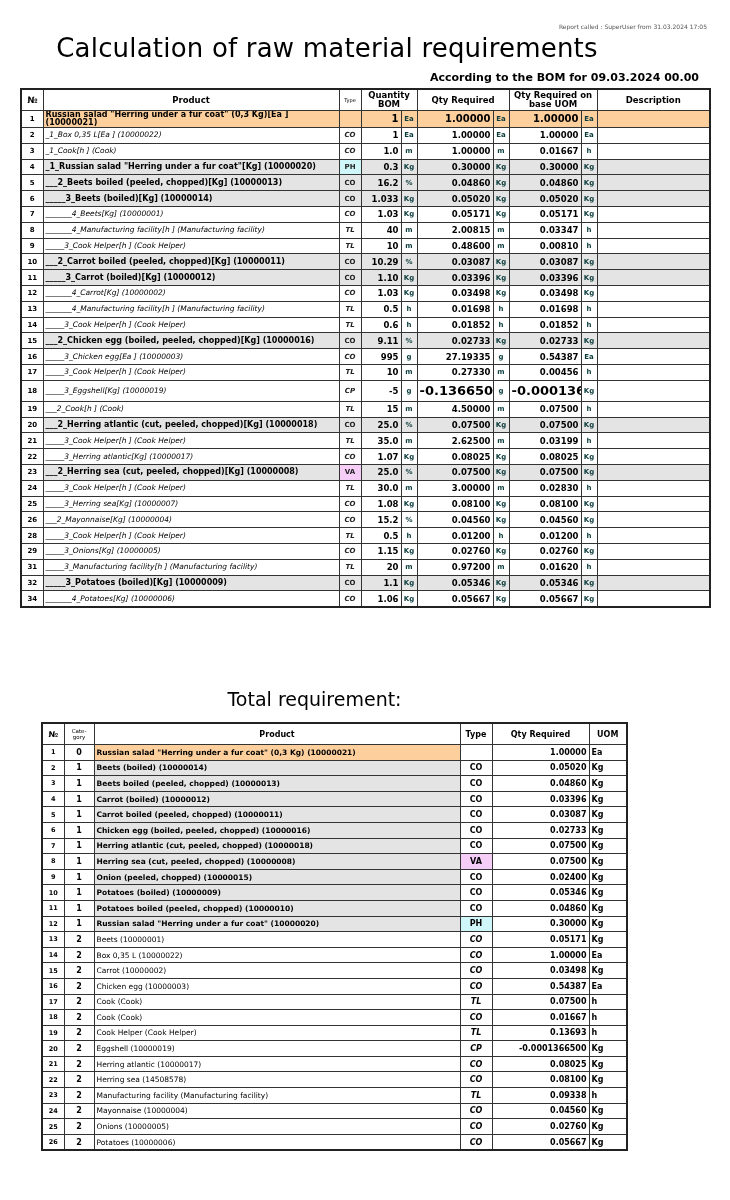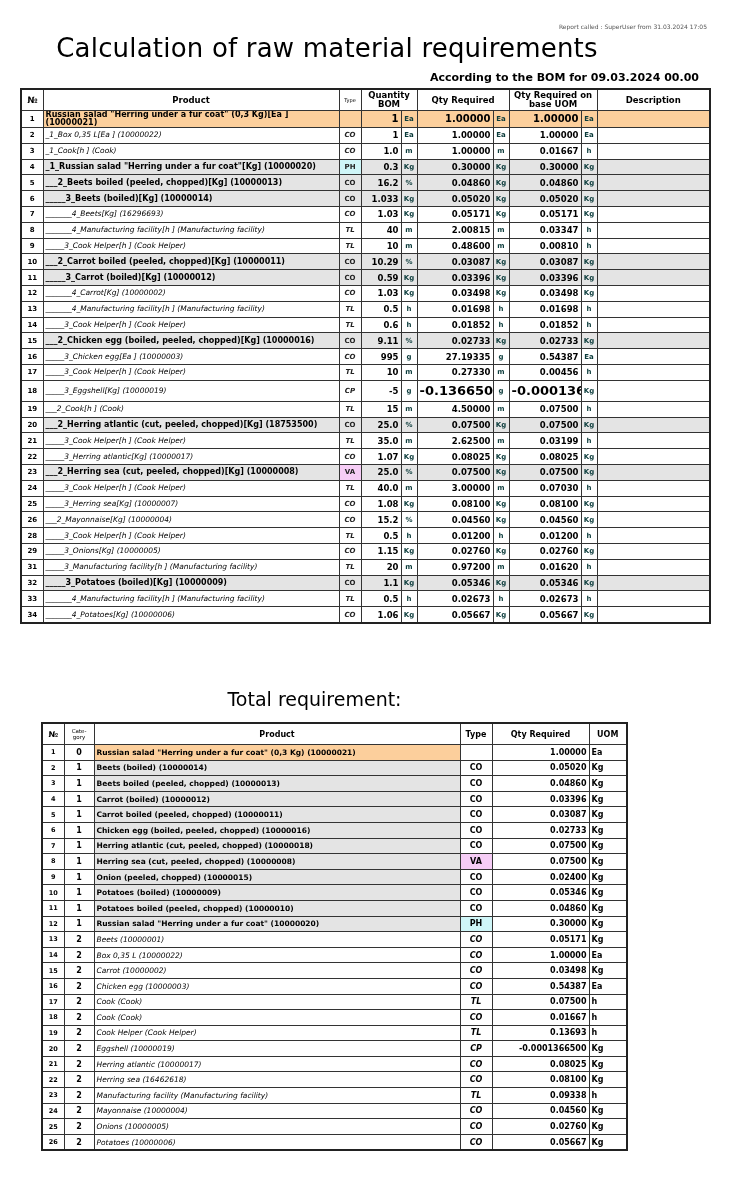--- a/index.html
+++ b/index.html
@@ -35,21 +35,21 @@
   #total-table th { font-size: 8px; font-weight: bold; height: 20px; text-align: center; }
   #total-table th.cat-h { font-size: 5.5px; font-weight: normal; line-height: 6px; }
   #total-table td { font-size: 7.5px; height: 14.6px; }
   #total-table td.num { text-align: center; font-weight: bold; font-size: 6.5px; }
   #total-table td.cat { text-align: center; font-weight: bold; font-size: 8px; }
   #total-table td.type { text-align: center; font-weight: bold; font-size: 8px; }
   #total-table td.qty { text-align: right; font-weight: bold; font-size: 8px; }
   #total-table td.uom { text-align: left; font-weight: bold; font-size: 8px; }
   #total-table tr.lvl1 td.prod { background: #e4e4e4; font-weight: bold; margin-top: 10px; }
   #total-table tr.lvl0 td.prod { background: #fccf9c; font-weight: bold; }
-  #total-table tr.lvl2 td.prod { font-style: italic; }
+  #total-table tr.lvl2 td.prod { }
   #total-table tr.lvl2 td.type { font-style: italic; }
 </style>
 </head>
 <body>
 
 <div class="report-meta">Report called : SuperUser from 31.03.2024  17:05</div>
 <div class="main-title">Calculation of raw material requirements</div>
 <div class="subtitle">According to the BOM for  09.03.2024  00.00</div>
 
 <table id="bom-table">
@@ -144,21 +144,21 @@
         <td class="val">1.033</td>
         <td class="unit">Kg</td>
         <td class="val">0.05020</td>
         <td class="unit">Kg</td>
         <td class="val">0.05020</td>
         <td class="unit">Kg</td>
         <td class="desc"></td>
       </tr>
       <tr>
         <td class="num">7</td>
-        <td class="prod">_______4_Beets[Kg] (16296693)</td>
+        <td class="prod">_______4_Beets[Kg] (10000001)</td>
         <td class="type">CO</td>
         <td class="val">1.03</td>
         <td class="unit">Kg</td>
         <td class="val">0.05171</td>
         <td class="unit">Kg</td>
         <td class="val">0.05171</td>
         <td class="unit">Kg</td>
         <td class="desc"></td>
       </tr>
       <tr>
@@ -194,21 +194,21 @@
         <td class="val">0.03087</td>
         <td class="unit">Kg</td>
         <td class="val">0.03087</td>
         <td class="unit">Kg</td>
         <td class="desc"></td>
       </tr>
       <tr class="bold">
         <td class="num">11</td>
         <td class="prod">_____3_Carrot (boiled)[Kg] (10000012)</td>
         <td class="type up">CO</td>
-        <td class="val">0.59</td>
+        <td class="val">1.10</td>
         <td class="unit">Kg</td>
         <td class="val">0.03396</td>
         <td class="unit">Kg</td>
         <td class="val">0.03396</td>
         <td class="unit">Kg</td>
         <td class="desc"></td>
       </tr>
       <tr>
         <td class="num">12</td>
         <td class="prod">_______4_Carrot[Kg] (10000002)</td>
@@ -300,21 +300,21 @@
         <td class="val">15</td>
         <td class="unit">m</td>
         <td class="val">4.50000</td>
         <td class="unit">m</td>
         <td class="val">0.07500</td>
         <td class="unit">h</td>
         <td class="desc"></td>
       </tr>
       <tr class="bold">
         <td class="num">20</td>
-        <td class="prod">___2_Herring atlantic (cut, peeled, chopped)[Kg] (18753500)</td>
+        <td class="prod">___2_Herring atlantic (cut, peeled, chopped)[Kg] (10000018)</td>
         <td class="type up">CO</td>
         <td class="val">25.0</td>
         <td class="unit">%</td>
         <td class="val">0.07500</td>
         <td class="unit">Kg</td>
         <td class="val">0.07500</td>
         <td class="unit">Kg</td>
         <td class="desc"></td>
       </tr>
       <tr>
@@ -350,25 +350,25 @@
         <td class="val">0.07500</td>
         <td class="unit">Kg</td>
         <td class="val">0.07500</td>
         <td class="unit">Kg</td>
         <td class="desc"></td>
       </tr>
       <tr>
         <td class="num">24</td>
         <td class="prod">_____3_Cook Helper[h  ] (Cook Helper)</td>
         <td class="type">TL</td>
-        <td class="val">40.0</td>
+        <td class="val">30.0</td>
         <td class="unit">m</td>
         <td class="val">3.00000</td>
         <td class="unit">m</td>
-        <td class="val">0.07030</td>
+        <td class="val">0.02830</td>
         <td class="unit">h</td>
         <td class="desc"></td>
       </tr>
       <tr>
         <td class="num">25</td>
         <td class="prod">_____3_Herring sea[Kg] (10000007)</td>
         <td class="type">CO</td>
         <td class="val">1.08</td>
         <td class="unit">Kg</td>
         <td class="val">0.08100</td>
@@ -428,32 +428,20 @@
       <tr class="bold">
         <td class="num">32</td>
         <td class="prod">_____3_Potatoes (boiled)[Kg] (10000009)</td>
         <td class="type up">CO</td>
         <td class="val">1.1</td>
         <td class="unit">Kg</td>
         <td class="val">0.05346</td>
         <td class="unit">Kg</td>
         <td class="val">0.05346</td>
         <td class="unit">Kg</td>
-        <td class="desc"></td>
-      </tr>
-      <tr>
-        <td class="num">33</td>
-        <td class="prod">_______4_Manufacturing facility[h  ] (Manufacturing facility)</td>
-        <td class="type">TL</td>
-        <td class="val">0.5</td>
-        <td class="unit">h</td>
-        <td class="val">0.02673</td>
-        <td class="unit">h</td>
-        <td class="val">0.02673</td>
-        <td class="unit">h</td>
         <td class="desc"></td>
       </tr>
       <tr>
         <td class="num">34</td>
         <td class="prod">_______4_Potatoes[Kg] (10000006)</td>
         <td class="type">CO</td>
         <td class="val">1.06</td>
         <td class="unit">Kg</td>
         <td class="val">0.05667</td>
         <td class="unit">Kg</td>
@@ -650,21 +638,21 @@
         <td class="num">21</td>
         <td class="cat">2</td>
         <td class="prod">Herring atlantic (10000017)</td>
         <td class="type">CO</td>
         <td class="qty">0.08025</td>
         <td class="uom">Kg</td>
       </tr>
       <tr class="lvl2">
         <td class="num">22</td>
         <td class="cat">2</td>
-        <td class="prod">Herring sea (16462618)</td>
+        <td class="prod">Herring sea (14508578)</td>
         <td class="type">CO</td>
         <td class="qty">0.08100</td>
         <td class="uom">Kg</td>
       </tr>
       <tr class="lvl2">
         <td class="num">23</td>
         <td class="cat">2</td>
         <td class="prod">Manufacturing facility (Manufacturing facility)</td>
         <td class="type">TL</td>
         <td class="qty">0.09338</td>

